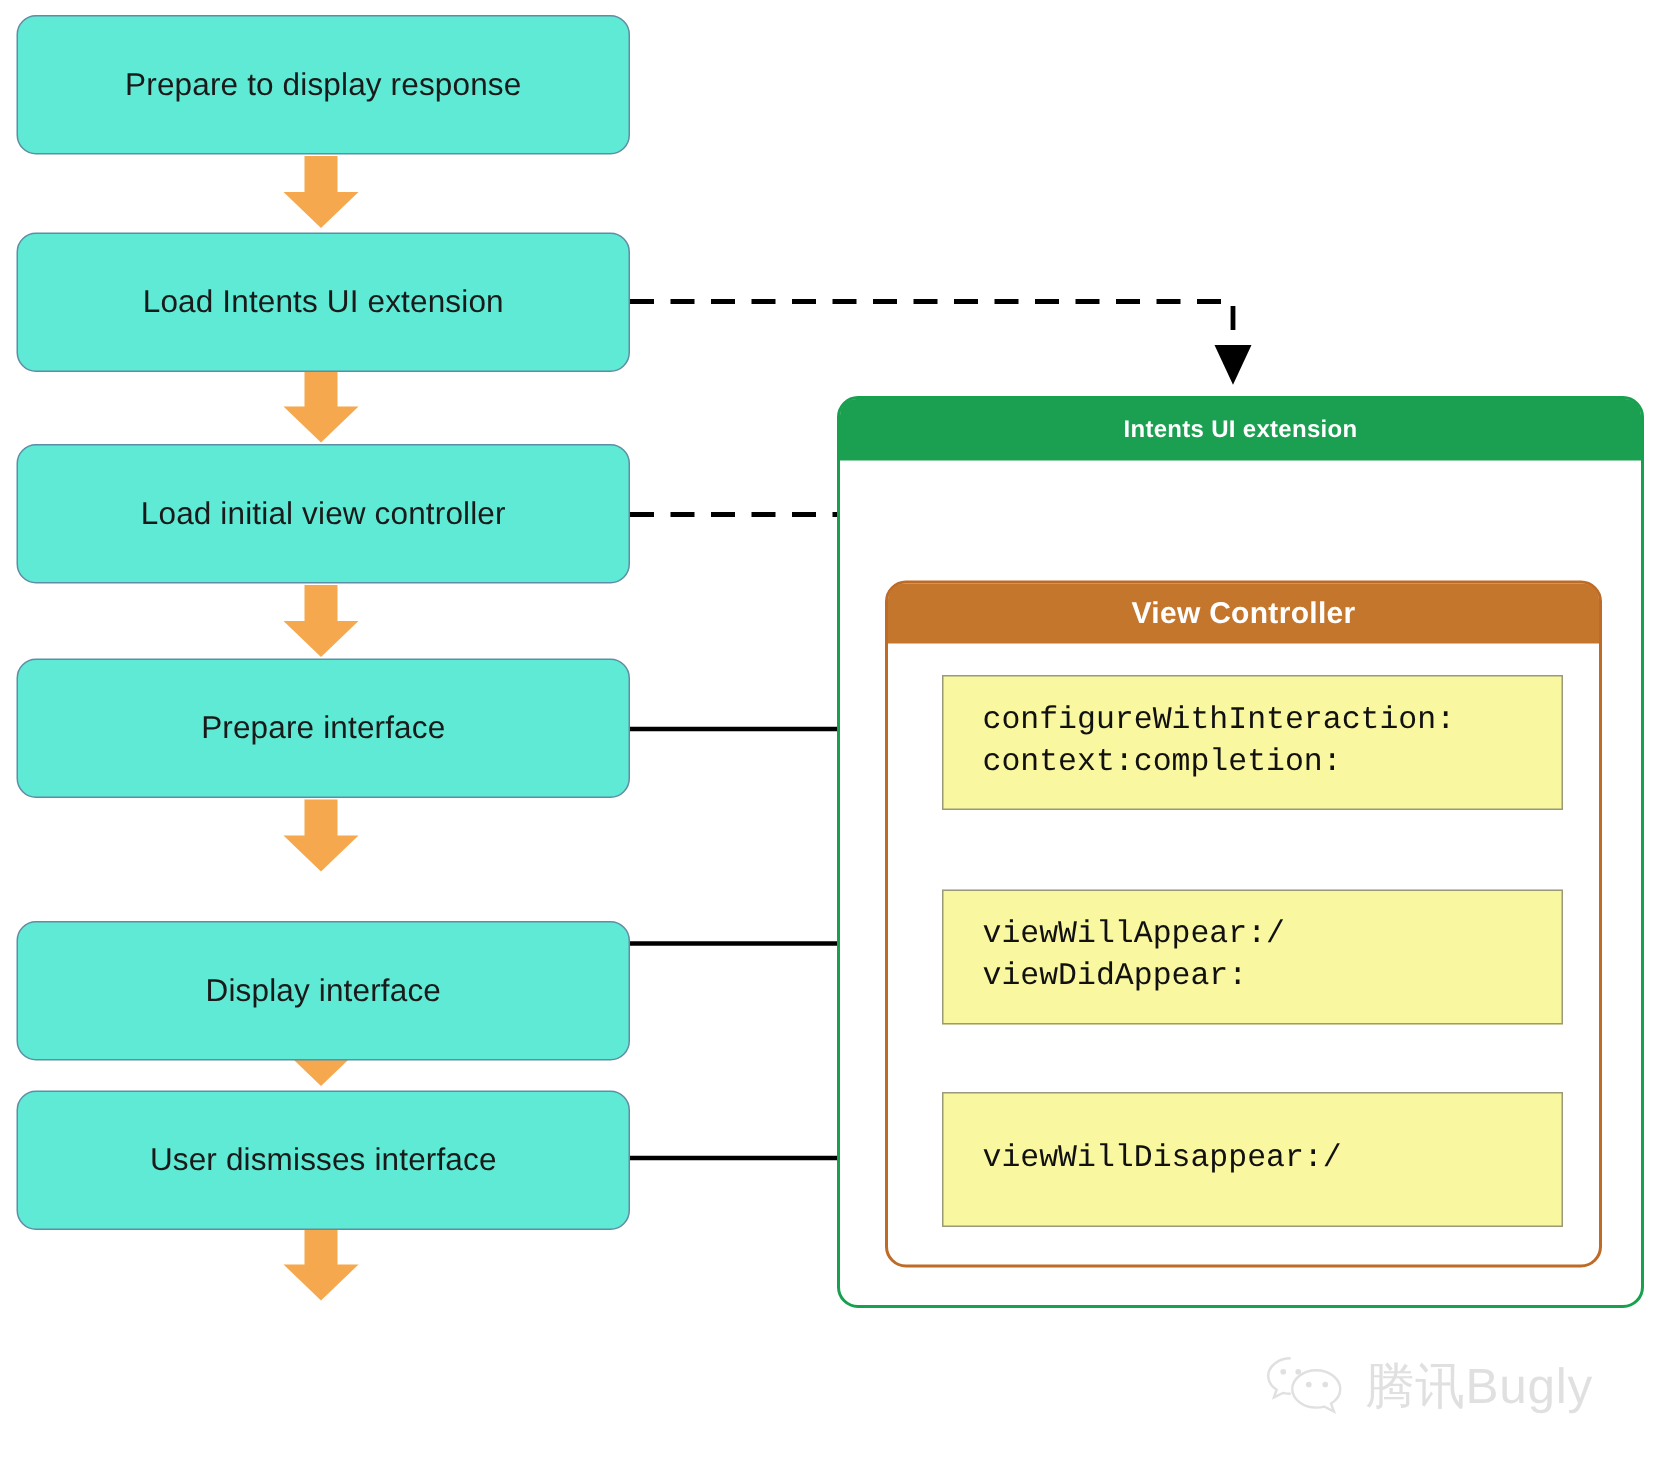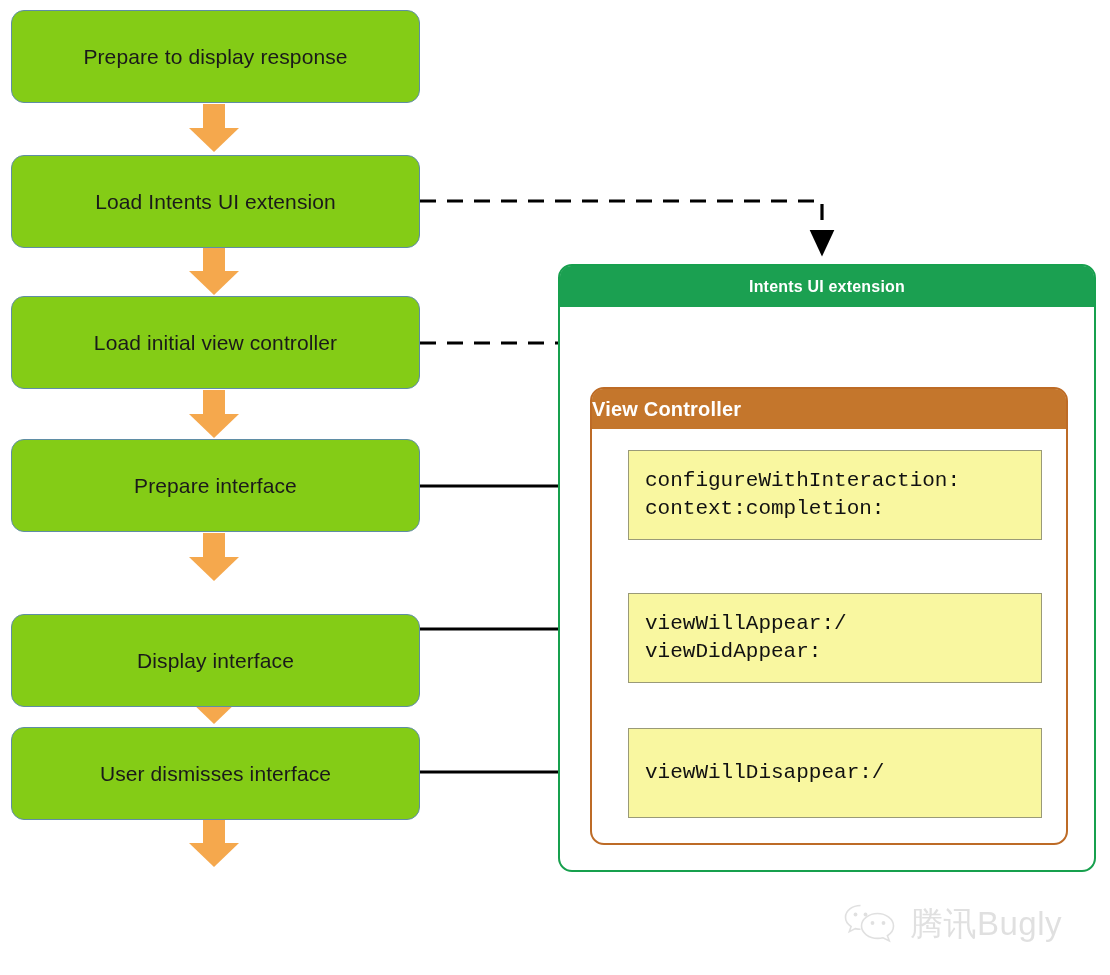--- a/index.html
+++ b/index.html
@@ -26,21 +26,21 @@
     pointer-events: none;
   }
 
   
   .flow-box {
     position: absolute;
     left: 11px;
     width: 409px;
     height: 93px;
     box-sizing: border-box;
-    background: #84cc16;
+    background: #5eead4;
     border: 1.6px solid #5F8DA5;
     border-radius: 13px;
     display: flex;
     align-items: center;
     justify-content: center;
   }
   .flow-box-label {
     font-family: "Liberation Sans", sans-serif;
     font-size: 21px;
     color: #1a1a1a;
@@ -98,20 +98,21 @@
     position: absolute;
     left: 0;
     top: 0;
     width: 100%;
     height: 40px;
     box-sizing: border-box;
     background: #C4762C;
     border-radius: 11px 11px 0 0;
     display: flex;
     align-items: center;
+    justify-content: center;
   }
   .brown-header-label {
     font-family: "Liberation Sans", sans-serif;
     font-size: 20px;
     font-weight: bold;
     color: #ffffff;
     letter-spacing: 0.2px;
   }
 
   
@@ -119,21 +120,21 @@
     position: absolute;
     left: 628px;
     width: 414px;
     height: 90px;
     box-sizing: border-box;
     background: #F9F7A0;
     border: 1.6px solid #9A9A78;
     display: flex;
     flex-direction: column;
     justify-content: center;
-    padding-left: 16px;
+    padding-left: 26px;
   }
   .code-line {
     font-family: "Liberation Mono", monospace;
     font-size: 21px;
     color: #111111;
     line-height: 1.32;
     white-space: pre;
   }
 
   

